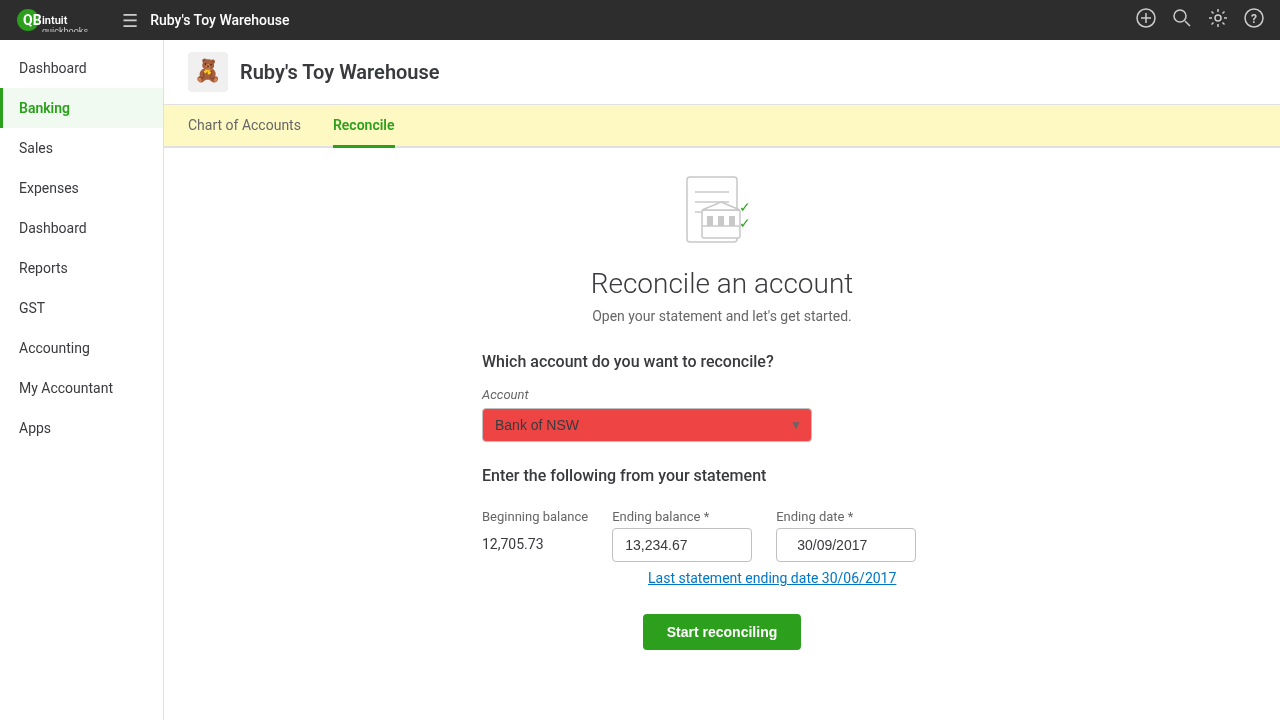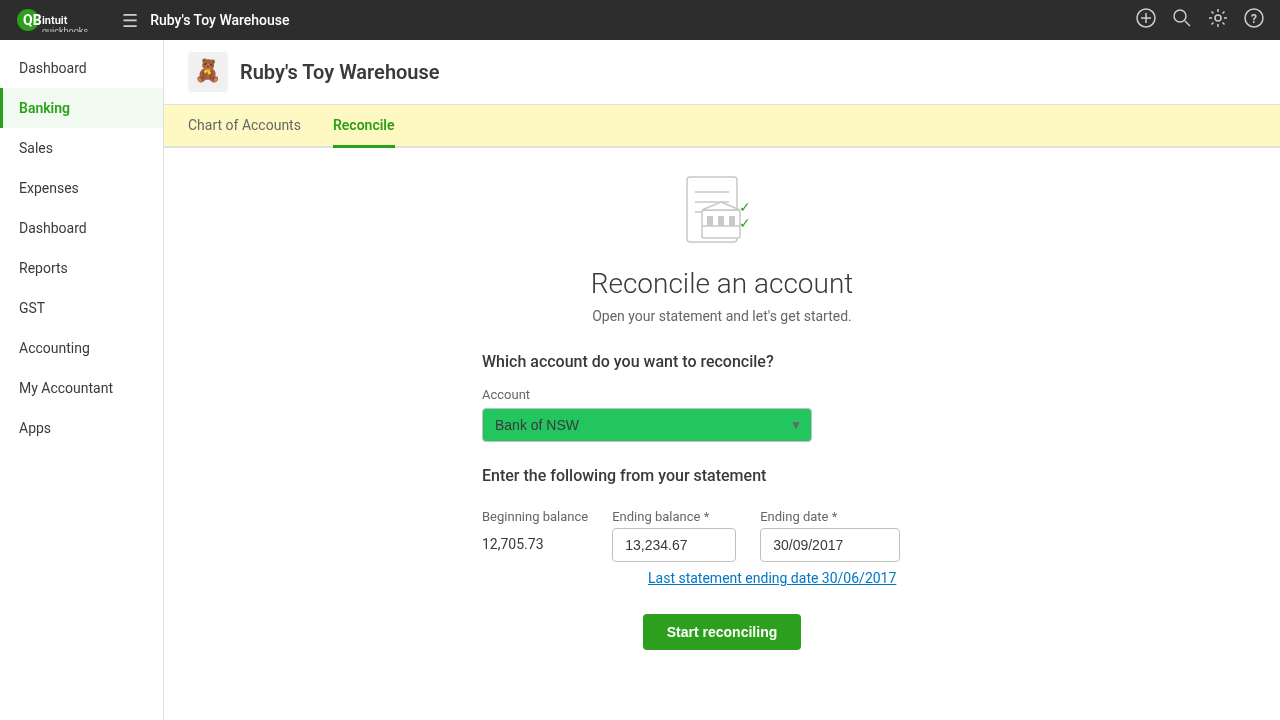--- a/index.html
+++ b/index.html
@@ -165,34 +165,35 @@
     }
 
     .form-container {
       width: 480px;
     }
 
     .form-label {
       font-size: 13px;
       color: #666;
       margin-bottom: 6px;
+      font-style: italic;
     }
 
     .account-select-wrapper {
       position: relative;
       margin-bottom: 24px;
     }
     .account-select {
       width: 330px;
       padding: 8px 36px 8px 12px;
       border: 1px solid #c0c0c0;
       border-radius: 4px;
       font-size: 14px;
       color: #393a3d;
-      background: #22c55e;
+      background: #ef4444;
       appearance: none;
       cursor: pointer;
     }
 
     .statement-section-title {
       font-size: 16px;
       font-weight: 500;
       color: #393a3d;
       margin-bottom: 24px;
     }
@@ -215,31 +216,31 @@
       color: #666;
     }
 
     .balance-value {
       font-size: 14px;
       color: #393a3d;
       padding: 8px 0;
     }
 
     .balance-input {
-      width: 124px;
+      width: 140px;
       padding: 8px 12px;
       border: 1px solid #c0c0c0;
       border-radius: 4px;
       font-size: 14px;
       color: #393a3d;
     }
 
     .date-input {
       width: 140px;
-      padding: 8px 12px;
+      padding: 8px 20px;
       border: 1px solid #c0c0c0;
       border-radius: 4px;
       font-size: 14px;
       color: #393a3d;
     }
 
     .last-statement-link {
       font-size: 14px;
       color: #0077c5;
       text-decoration: underline;

